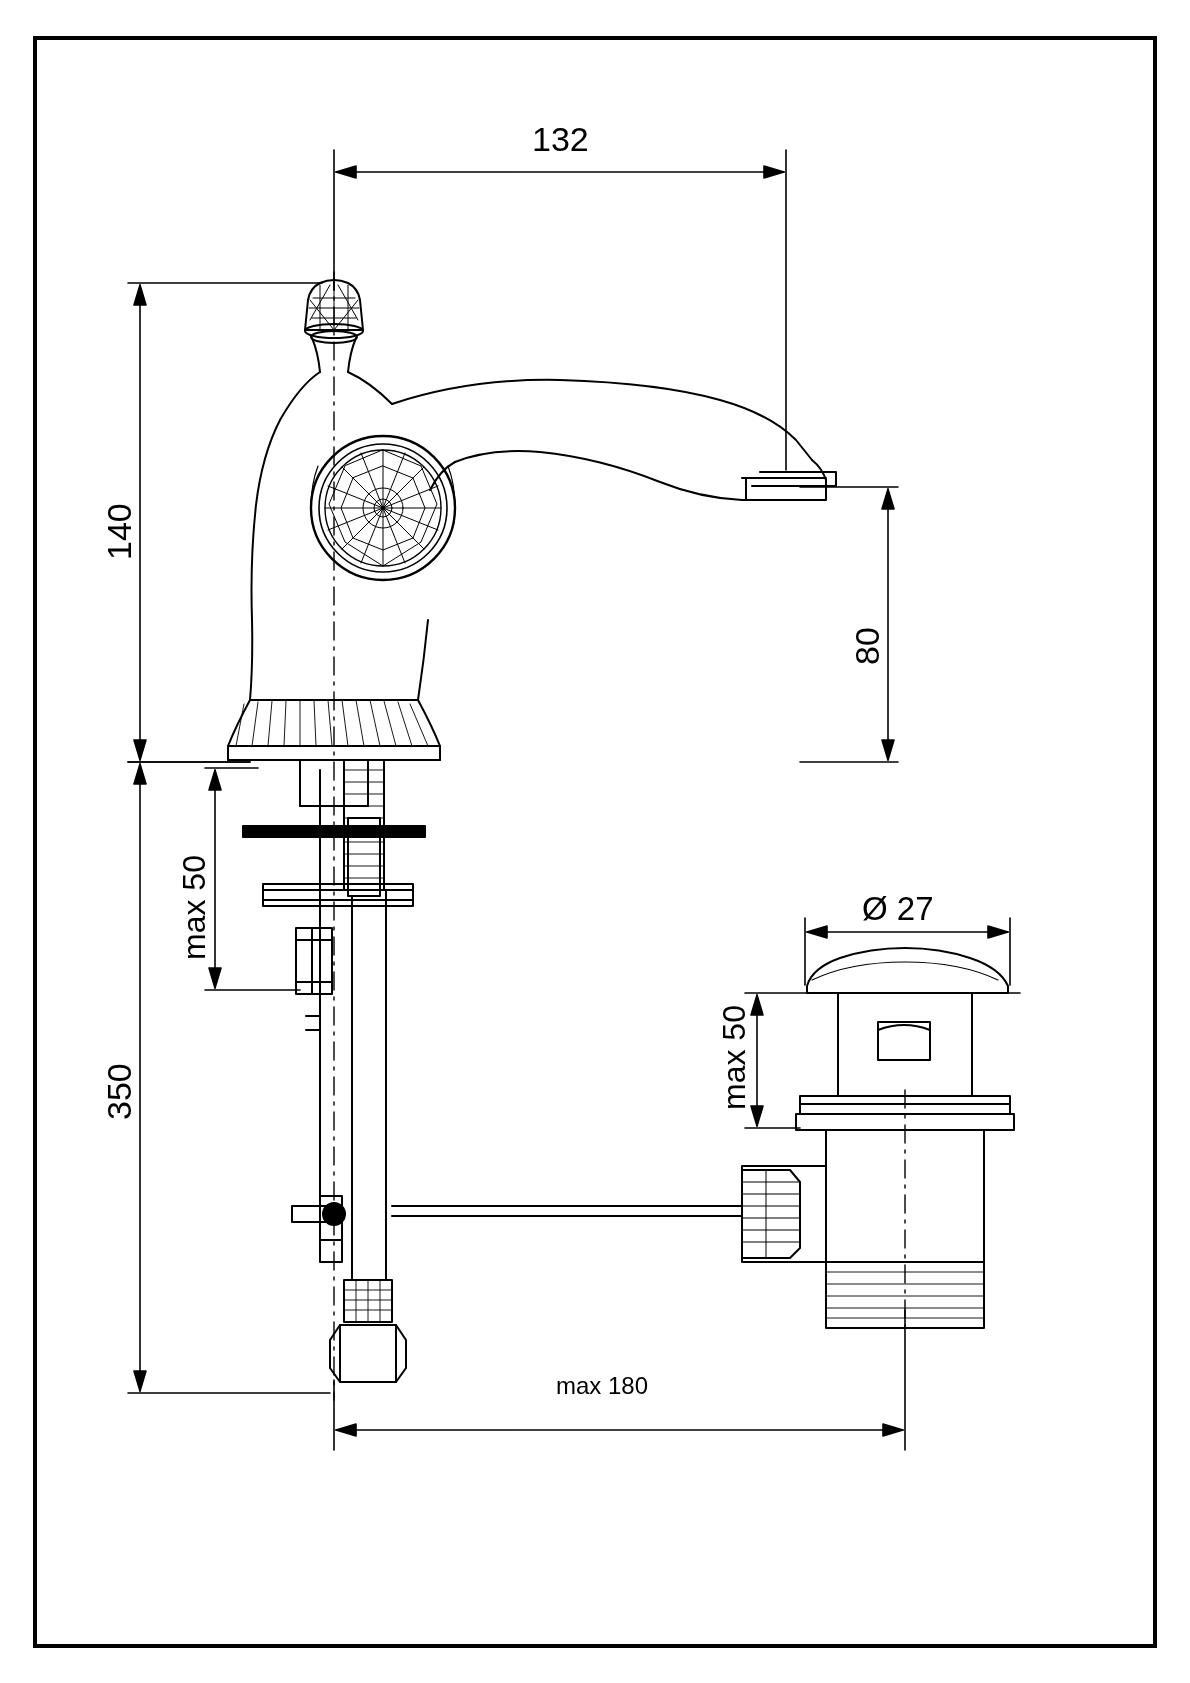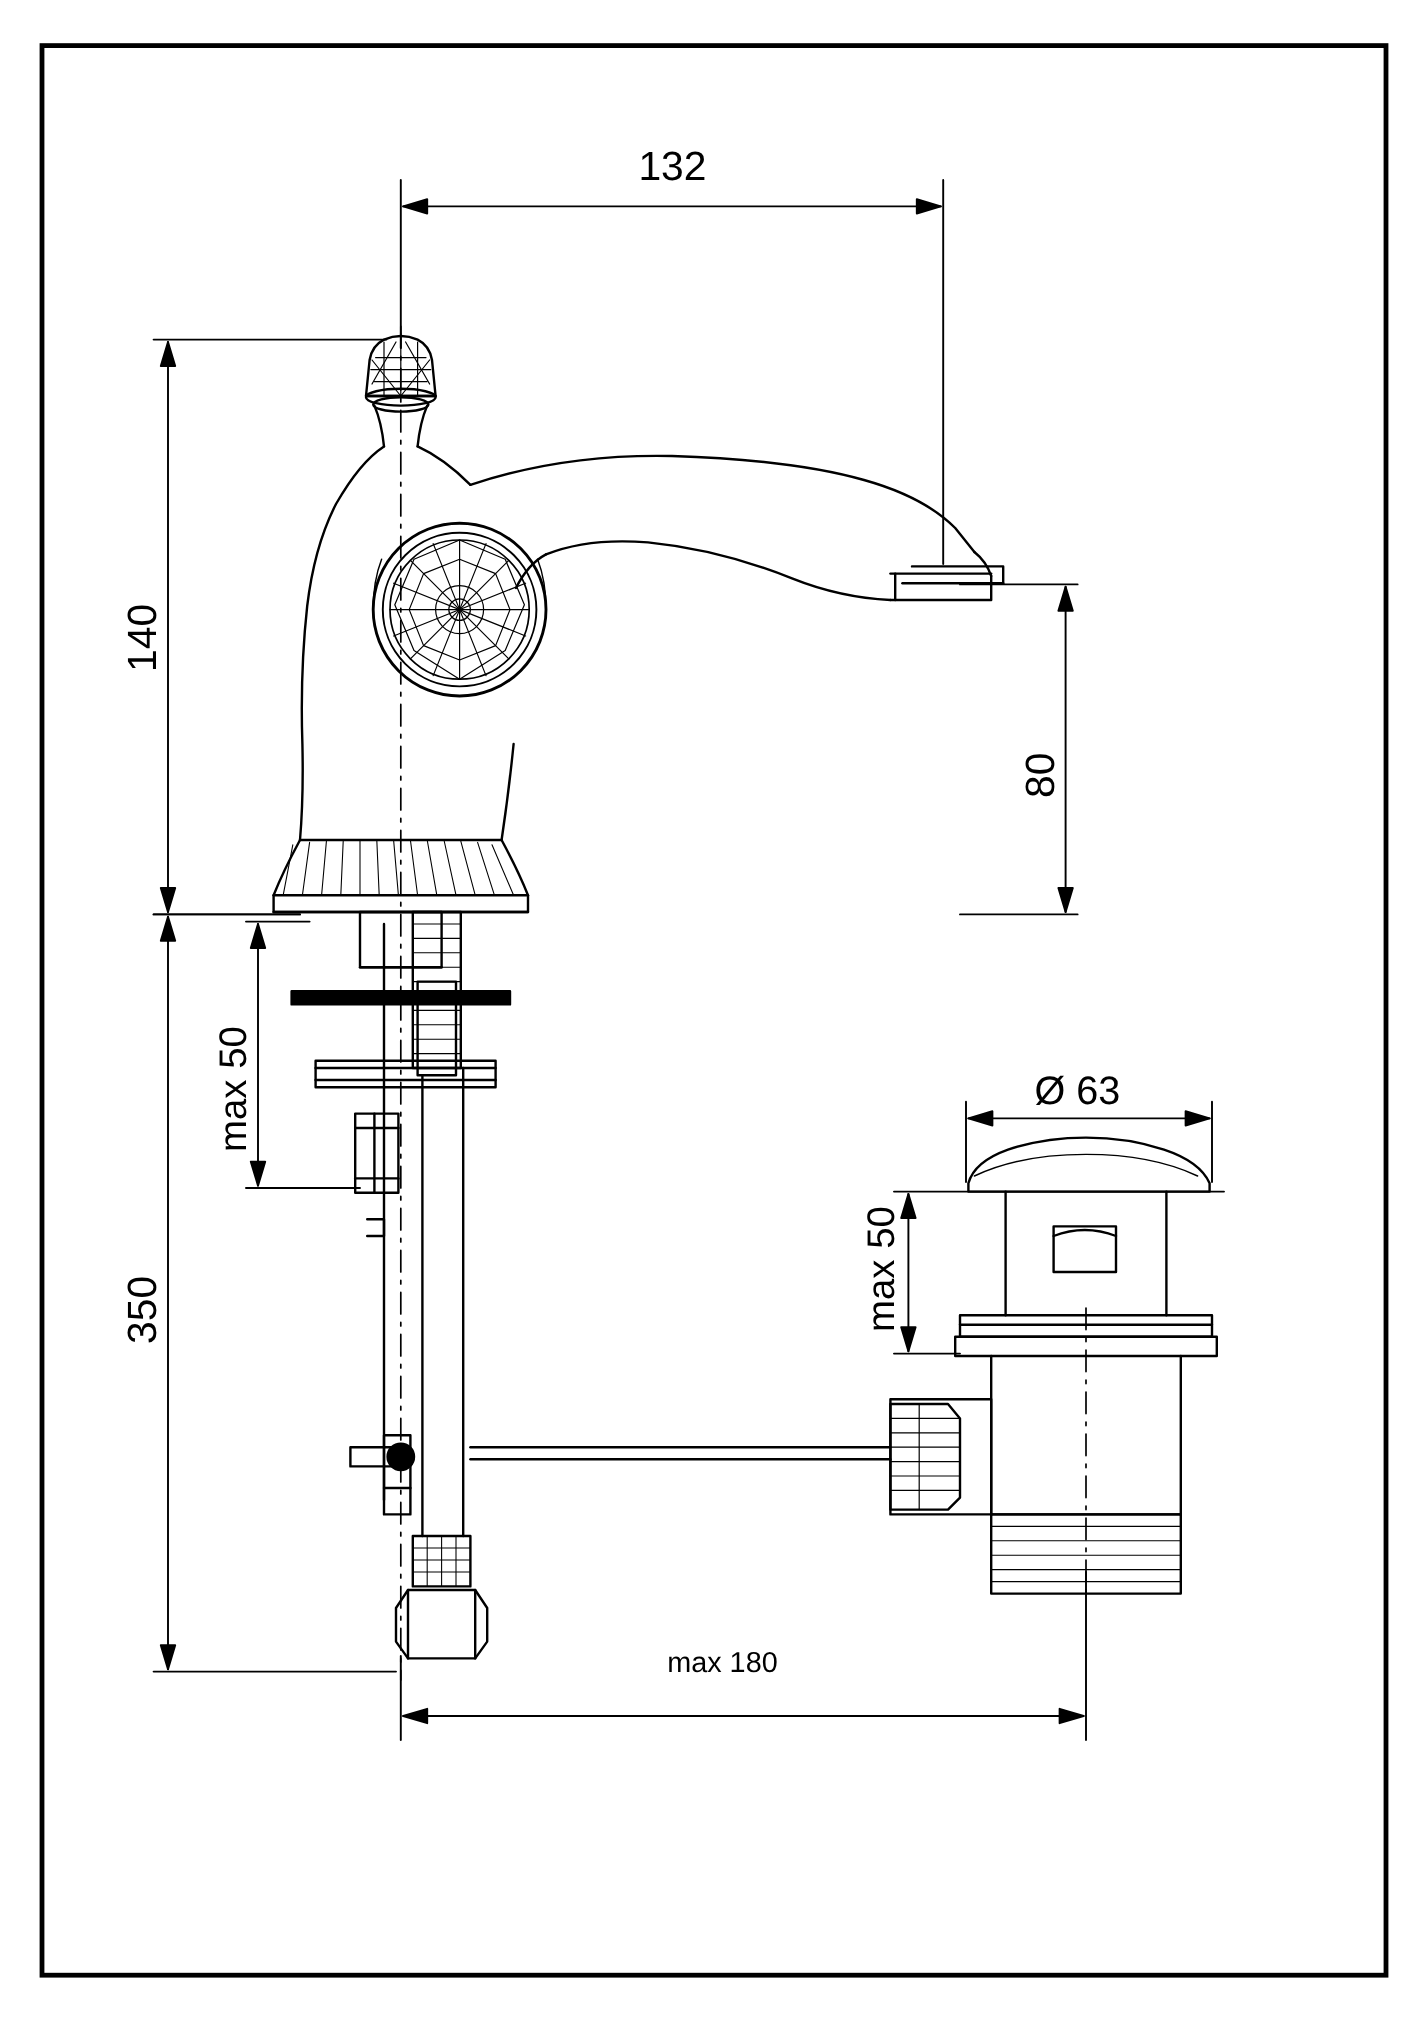--- a/index.html
+++ b/index.html
@@ -273,18 +273,18 @@
   <div class="dim-label" style="left:532px;top:120px;font-size:34px;">132</div>
 
   <div class="dim-label rot" style="left:100px;top:560px;font-size:34px;">140</div>
 
   <div class="dim-label rot" style="left:848px;top:665px;font-size:34px;">80</div>
 
   <div class="dim-label rot" style="left:176px;top:960px;font-size:32px;">max 50</div>
 
   <div class="dim-label rot" style="left:100px;top:1120px;font-size:34px;">350</div>
 
-  <div class="dim-label" style="left:862px;top:890px;font-size:33px;">Ø 63</div>
+  <div class="dim-label" style="left:862px;top:890px;font-size:33px;">Ø 27</div>
 
   <div class="dim-label rot" style="left:716px;top:1110px;font-size:32px;">max 50</div>
 
   <div class="dim-label" style="left:556px;top:1372px;font-size:24px;">max 180</div>
 </div>
 
 </body></html>

